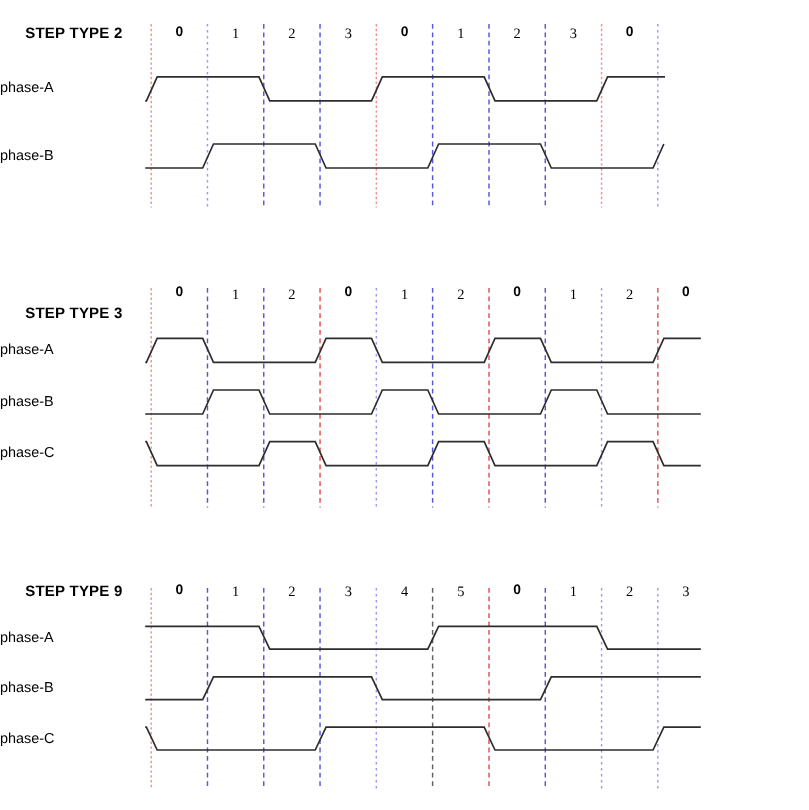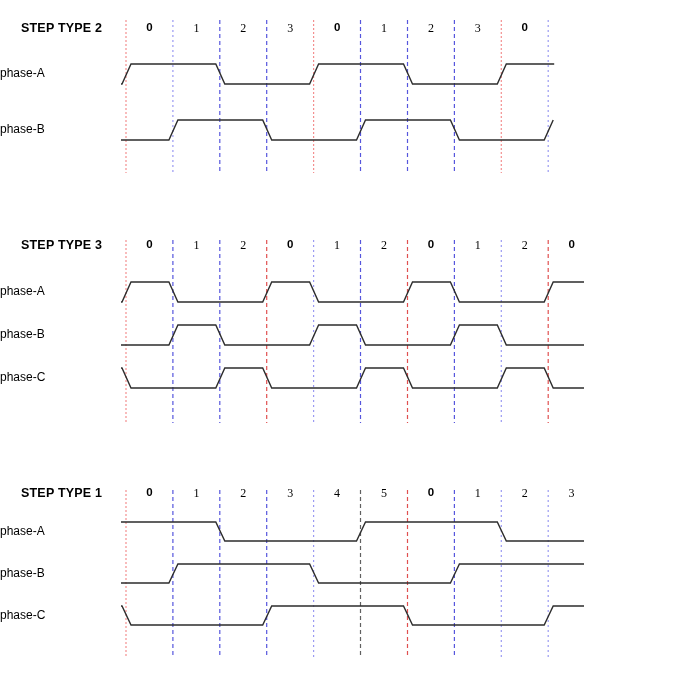--- a/index.html
+++ b/index.html
@@ -87,22 +87,22 @@
       <line x1="501.3" x2="501.3" y1="490" y2="658" stroke="#9a9af2" stroke-width="1.2" stroke-dasharray="2 3"></line>
       <line x1="548.2" x2="548.2" y1="490" y2="658" stroke="#9a9af2" stroke-width="1.2" stroke-dasharray="2 3"></line>
       <line x1="595.1" x2="595.1" y1="490" y2="658" stroke="#5656dd" stroke-width="1.2" stroke-dasharray="4 3"></line>
       <line x1="642.0" x2="642.0" y1="490" y2="658" stroke="#5656dd" stroke-width="1.2" stroke-dasharray="4 3"></line>
       <polyline points="121.0,522 215.8,522 224.8,541 356.5,541 365.5,522 497.3,522 506.3,541 638.0,541 647.0,522" fill="none" stroke="#2d2d2d" stroke-width="1.4" stroke-linejoin="miter"></polyline>
       <polyline points="121.0,583 168.9,583 177.9,564 309.6,564 318.6,583 450.4,583 459.4,564 591.1,564 600.1,583 648.0,583" fill="none" stroke="#2d2d2d" stroke-width="1.4" stroke-linejoin="miter"></polyline>
       <polyline points="121.0,606 122.0,606 131.0,625 262.7,625 271.7,606 403.5,606 412.5,625 544.2,625 553.2,606 648.0,606" fill="none" stroke="#2d2d2d" stroke-width="1.4" stroke-linejoin="miter"></polyline>
     </svg>
 
   <div class="section-title" id="title-0" style="top: 21px;">STEP TYPE 2</div>
-  <div class="section-title" id="title-1" style="top: 238px;">STEP TYPE 3</div>
-  <div class="section-title" id="title-2" style="top: 486px;">STEP TYPE 1</div>
+  <div class="section-title" id="title-1" style="top: 254px;">STEP TYPE 3</div>
+  <div class="section-title" id="title-2" style="top: 486px;">STEP TYPE 9</div>
 
   <div class="phase-label" id="plabel-0-0" style="top: 66px;">phase-A</div>
   <div class="phase-label" id="plabel-0-1" style="top: 122px;">phase-B</div>
 
   <div class="phase-label" id="plabel-1-0" style="top: 284px;">phase-A</div>
   <div class="phase-label" id="plabel-1-1" style="top: 327px;">phase-B</div>
   <div class="phase-label" id="plabel-1-2" style="top: 370px;">phase-C</div>
 
   <div class="phase-label" id="plabel-2-0" style="top: 523.5px;">phase-A</div>
   <div class="phase-label" id="plabel-2-1" style="top: 565.5px;">phase-B</div>

